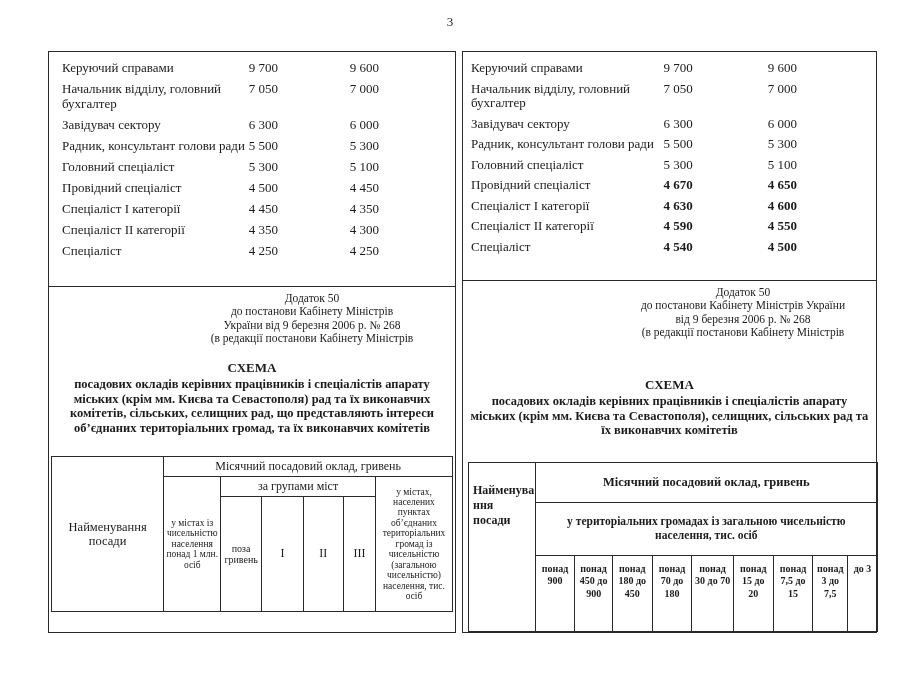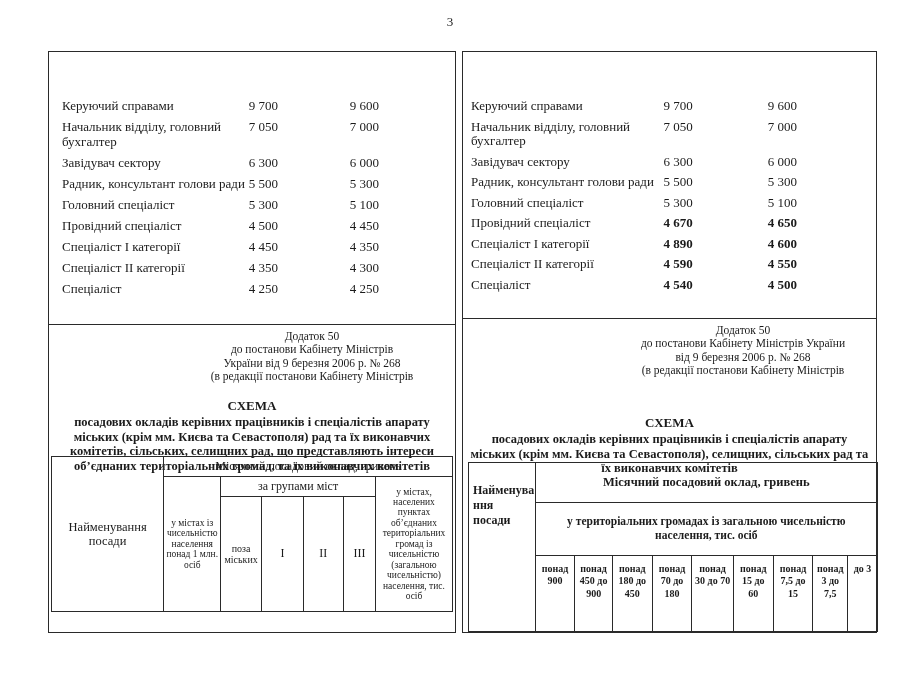--- a/index.html
+++ b/index.html
@@ -16,21 +16,21 @@
   }
   .panel {
     position:absolute; top:51px; height:582px;
     border:1.5px solid #2a2a2a;
     background:#fff;
   }
   .panel-left  { left:48px;  width:408px; }
   .panel-right { left:462px; width:415px; }
 
   
-  .salary-section { border-bottom:1.5px solid #2a2a2a; padding:9px 4px 0 13px; overflow:hidden;margin-top:38px; }
+  .salary-section { border-bottom:1.5px solid #2a2a2a; padding:9px 4px 0 13px; overflow:hidden; }
   .panel-left  .salary-section { height:235px; }
   .panel-right .salary-section { height:229px; padding-left:8px; }
   .srow { display:flex; align-items:flex-start; margin-bottom:6.5px; font-size:13px; line-height:1.12; }
   .panel-right .srow { margin-bottom:6px; }
   .srow .sname { width:48%; }
   .srow .snum  { width:26%; text-align:left; }
   .srow.bold .snum { font-weight:bold; }
 
   
   .appendix {
@@ -152,21 +152,21 @@
         <tr style="height:20px">
       <td rowspan="3" class="cell-position">Найменування посади</td>
       <td colspan="6">Місячний посадовий оклад, гривень</td>
     </tr>
     <tr style="height:20px">
       <td rowspan="2" class="cell-million">у містах із чисельністю населення понад 1 млн. осіб</td>
       <td colspan="4">за групами міст</td>
       <td rowspan="2" class="cell-united">у містах, населених пунктах об’єднаних територіальних громад із чисельністю (загальною чисельністю) населення, тис. осіб</td>
     </tr>
     <tr style="height:115px" id="left-groups-row">
-          <td class="cell-group">поза міських</td>
+          <td class="cell-group">поза гривень</td>
           <td class="">I</td>
           <td class="">II</td>
           <td class="">III</td>
         </tr>
   </tbody>
     </table>
 </div>
 
 <div class="panel panel-right">
   <div class="salary-section" id="right-salary">
@@ -195,21 +195,21 @@
         <span class="snum">5 300</span>
         <span class="snum">5 100</span>
       </div>
       <div class="srow bold">
         <span class="sname">Провідний спеціаліст</span>
         <span class="snum">4 670</span>
         <span class="snum">4 650</span>
       </div>
       <div class="srow bold">
         <span class="sname">Спеціаліст I категорії</span>
-        <span class="snum">4 890</span>
+        <span class="snum">4 630</span>
         <span class="snum">4 600</span>
       </div>
       <div class="srow bold">
         <span class="sname">Спеціаліст II категорії</span>
         <span class="snum">4 590</span>
         <span class="snum">4 550</span>
       </div>
       <div class="srow bold">
         <span class="sname">Спеціаліст</span>
         <span class="snum">4 540</span>
@@ -248,20 +248,20 @@
     </tr>
     <tr style="height:52px">
       <td colspan="9" class="cell-sub">у територіальних громадах із загальною чисельністю населення, тис. осіб</td>
     </tr>
     <tr style="height:76px" id="right-ranges-row">
           <td class="cell-range">понад 900</td>
           <td class="cell-range">понад 450 до 900</td>
           <td class="cell-range">понад 180 до 450</td>
           <td class="cell-range">понад 70 до 180</td>
           <td class="cell-range">понад 30 до 70</td>
-          <td class="cell-range">понад 15 до 60</td>
+          <td class="cell-range">понад 15 до 20</td>
           <td class="cell-range">понад 7,5 до 15</td>
           <td class="cell-range">понад 3 до 7,5</td>
           <td class="cell-range">до 3</td>
         </tr>
   </tbody>
     </table>
 </div>
 
 </body></html>

